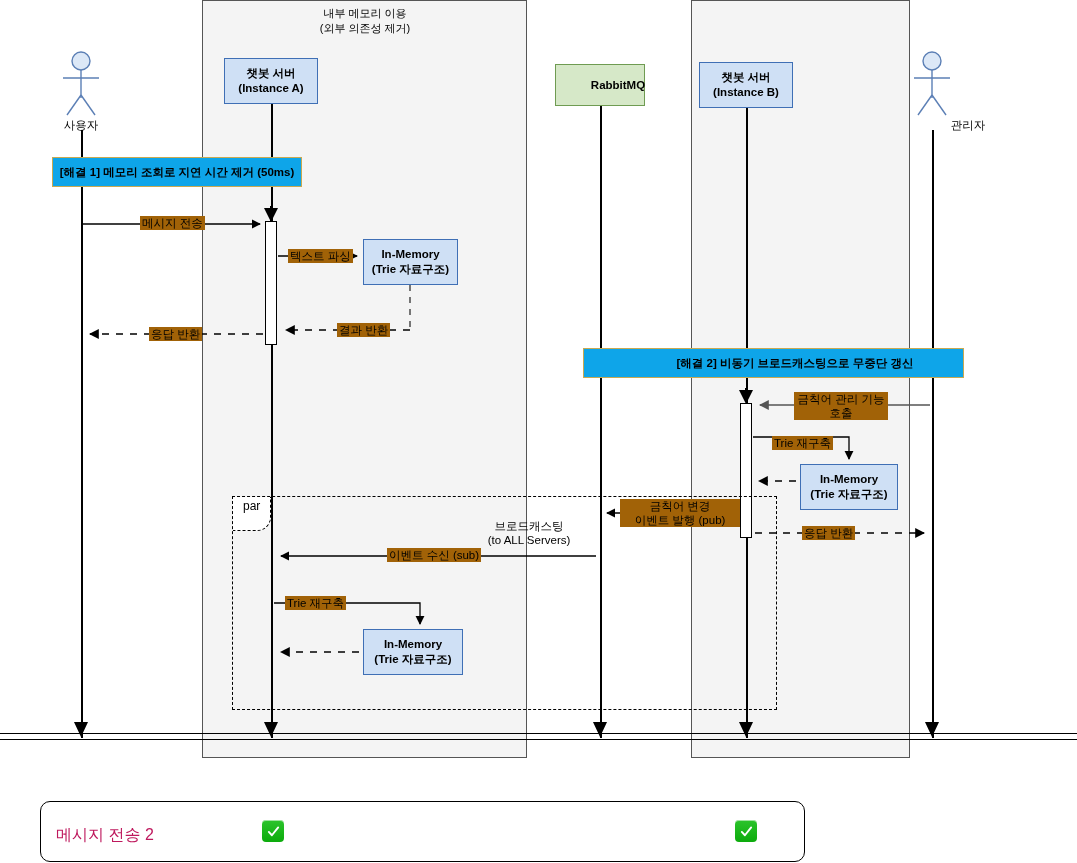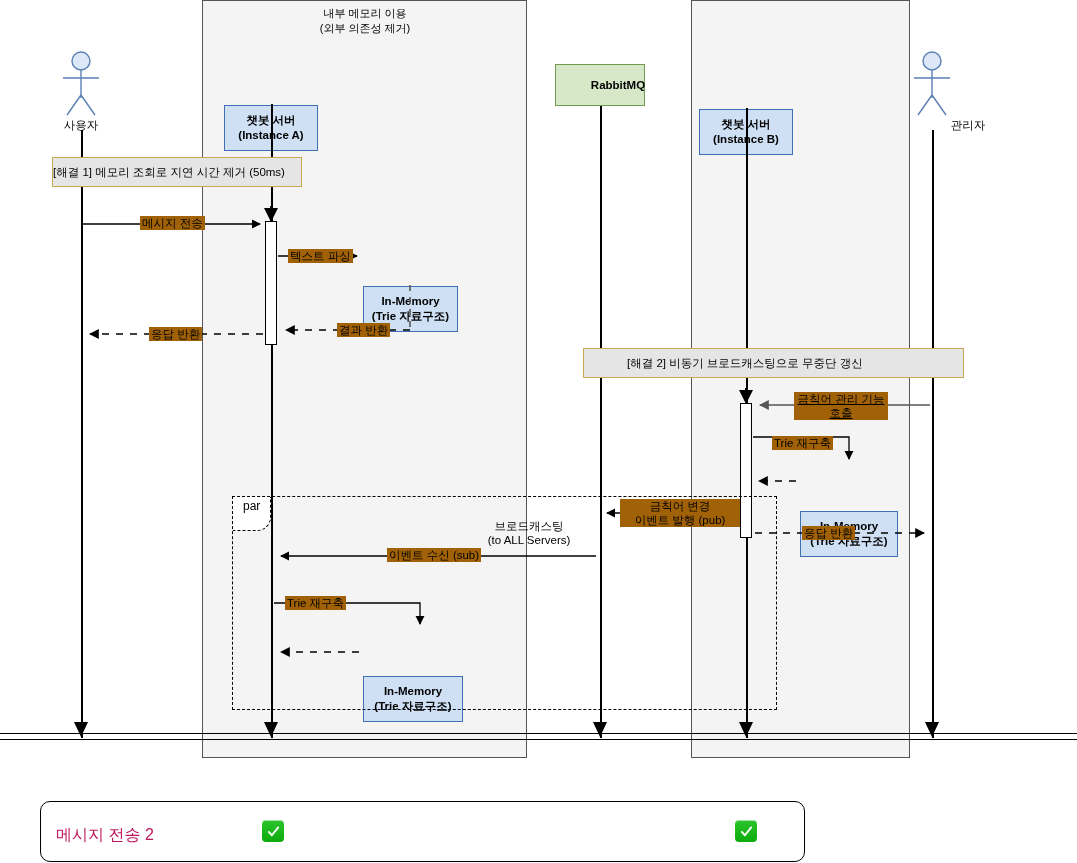--- a/index.html
+++ b/index.html
@@ -19,38 +19,38 @@
     position:absolute;text-align:center;font-size:11px;color:#000;
     line-height:15px;white-space:pre-line;
   }
 
   
   .pbox{
     position:absolute;box-sizing:border-box;
     display:flex;flex-direction:column;align-items:center;justify-content:center;
     font-size:11.5px;font-weight:bold;color:#000;line-height:15px;text-align:center;
   }
-  .pbox.blue{background:#cfe0f5;border:1px solid #3f6fb5;margin-top:47px;}
+  .pbox.blue{background:#cfe0f5;border:1px solid #3f6fb5;}
   .pbox.green{background:#d6e8c8;border:1px solid #6f9b52;}
   .pbox .l2{font-weight:bold;}
 
   
   .actor-label{position:absolute;font-size:11.5px;color:#000;text-align:center;white-space:nowrap;}
 
   
   .lifeline{position:absolute;width:0;border-left:2px solid #000;}
 
   
   .activation{position:absolute;background:#ffffff;border:1.5px solid #000;box-sizing:border-box;}
 
   
   .note{
-    position:absolute;background:#e5e5e5;border:1px solid #c8a951;box-sizing:border-box;
-    display:flex;align-items:center;
-    font-size:11.5px;color:#000;text-align:center;
+    position:absolute;background:#0ea5e9;border:1px solid #c8a951;box-sizing:border-box;
+    display:flex;align-items:center;justify-content:center;
+    font-size:11.5px;color:#000;text-align:center;font-weight:bold;
   }
 
   
   .msglabel{
     position:absolute;font-size:11.5px;color:#000;background:#a16207;
     padding:0 2px;white-space:nowrap;text-align:center;line-height:14px;
   }
   .msglabel.nobg{background:transparent;}
   .msglabel.two{white-space:pre-line;}
 
@@ -211,21 +211,21 @@
     <path d="M 264 722 L 271 737 L 278 722 z" fill="#000"></path>
     <path d="M 593 722 L 600 737 L 607 722 z" fill="#000"></path>
     <path d="M 739 722 L 746 737 L 753 722 z" fill="#000"></path>
     <path d="M 925 722 L 932 737 L 939 722 z" fill="#000"></path>
   </svg>
 
   <div class="msglabel" style="left:140px;top:216px;">메시지 전송</div>
   <div class="msglabel" style="left:288px;top:249px;">텍스트 파싱</div>
   <div class="msglabel" style="left:337px;top:323px;">결과 반환</div>
   <div class="msglabel" style="left:149px;top:327px;">응답 반환</div>
-  <div class="msglabel two" style="left:794px;top:392px;width:90px;text-align:center;text-decoration:underline;">금칙어 관리 기능
+  <div class="msglabel two" style="left:794px;top:392px;width:90px;text-align:center;">금칙어 관리 기능
 호출</div>
   <div class="msglabel" style="left:772px;top:436px;">Trie 재구축</div>
   <div class="msglabel two" style="left:620px;top:499px;width:116px;text-align:center;">금칙어 변경
 이벤트 발행 (pub)</div>
   <div class="msglabel two nobg" style="left:468px;top:504px;width:118px;text-align:center;margin-top:15px;">브로드캐스팅
 (to ALL Servers)</div>
   <div class="msglabel" style="left:387px;top:548px;">이벤트 수신 (sub)</div>
   <div class="msglabel" style="left:285px;top:596px;">Trie 재구축</div>
   <div class="msglabel" style="left:802px;top:526px;">응답 반환</div>
 

